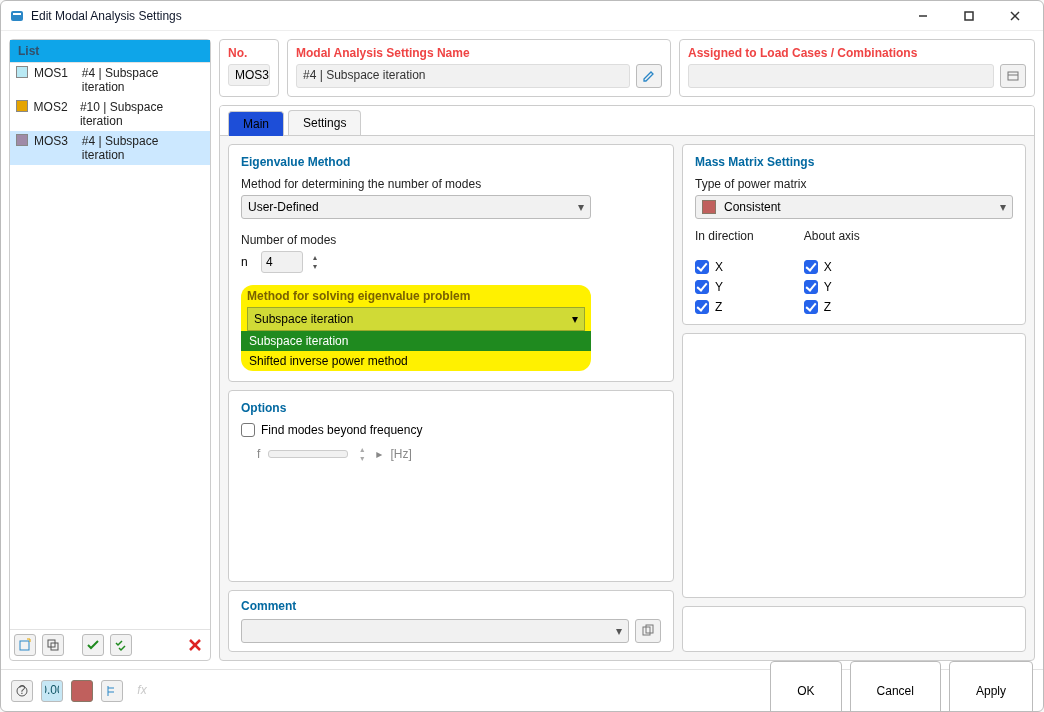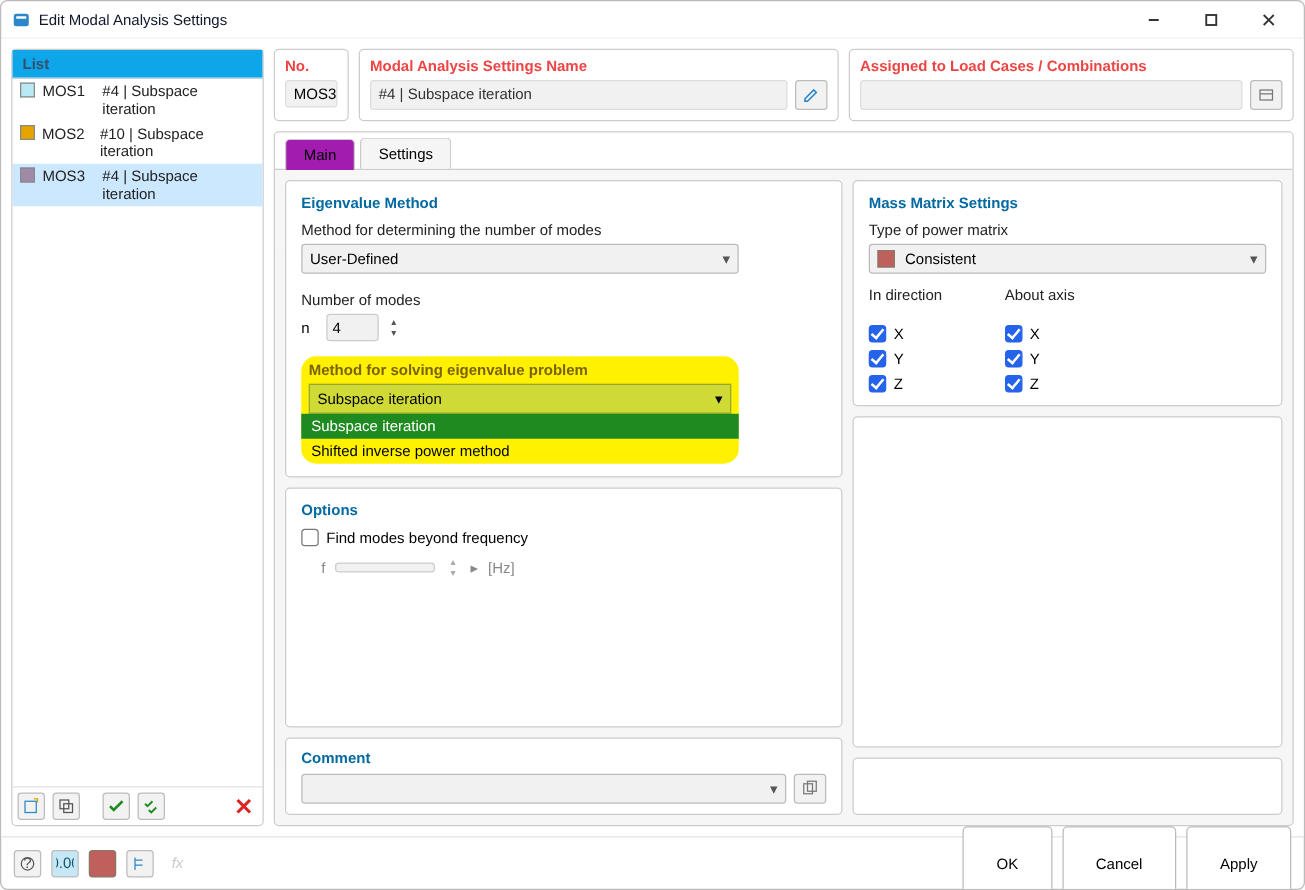--- a/index.html
+++ b/index.html
@@ -30,21 +30,21 @@
   .no-card { width:60px; }
   .no-val { padding:3px 6px; background:#f1f1f1; border:1px solid #ddd; border-radius:3px; text-align:center; }
   .name-card { flex:1; }
   .name-row { display:flex; gap:6px; }
   .input-like { flex:1; background:#f1f1f1; border:1px solid #ddd; border-radius:3px; padding:3px 6px; color:#333; }
   .icon-btn { width:26px; height:24px; border:1px solid #bbb; background:#f2f2f2; border-radius:3px; display:flex; align-items:center; justify-content:center; cursor:pointer; }
   .assigned-card { width:356px; }
   .tabs-card { flex:1; display:flex; flex-direction:column; border:1px solid #ccc; border-radius:4px; overflow:hidden; background:#f6f6f6; }
   .tabs-header { display:flex; gap:0; padding:4px 0 0 8px; background:#fff; border-bottom:1px solid #ccc; }
   .tab { padding:5px 14px; border:1px solid #ccc; border-bottom:none; border-radius:4px 4px 0 0; background:#f5f5f5; margin-right:4px; cursor:pointer; }
-  .tab.active { background:#a21caf; font-weight:normal; border-color:#ccc; position:relative; top:1px; }
+  .tab.active { background:#1d4ed8; font-weight:normal; border-color:#ccc; position:relative; top:1px; }
   .tab-body { display:flex; gap:8px; padding:8px; flex:1; }
   .left-col { flex:1; display:flex; flex-direction:column; gap:8px; }
   .right-col { width:344px; display:flex; flex-direction:column; gap:8px; }
   .group { border:1px solid #ccc; border-radius:4px; background:#fff; padding:10px 12px; }
   .group-title { font-weight:bold; color:#0369a1; margin-bottom:8px; }
   .field-label { color:#222; margin-bottom:4px; }
   .select { width:100%; display:flex; justify-content:space-between; align-items:center; padding:4px 6px; border:1px solid #bbb; border-radius:3px; background:#f1f1f1; cursor:pointer; }
   .select .chev { color:#555; }
   .numrow { display:flex; align-items:center; gap:6px; margin-top:4px; }
   .numrow .letter { width:14px; }

